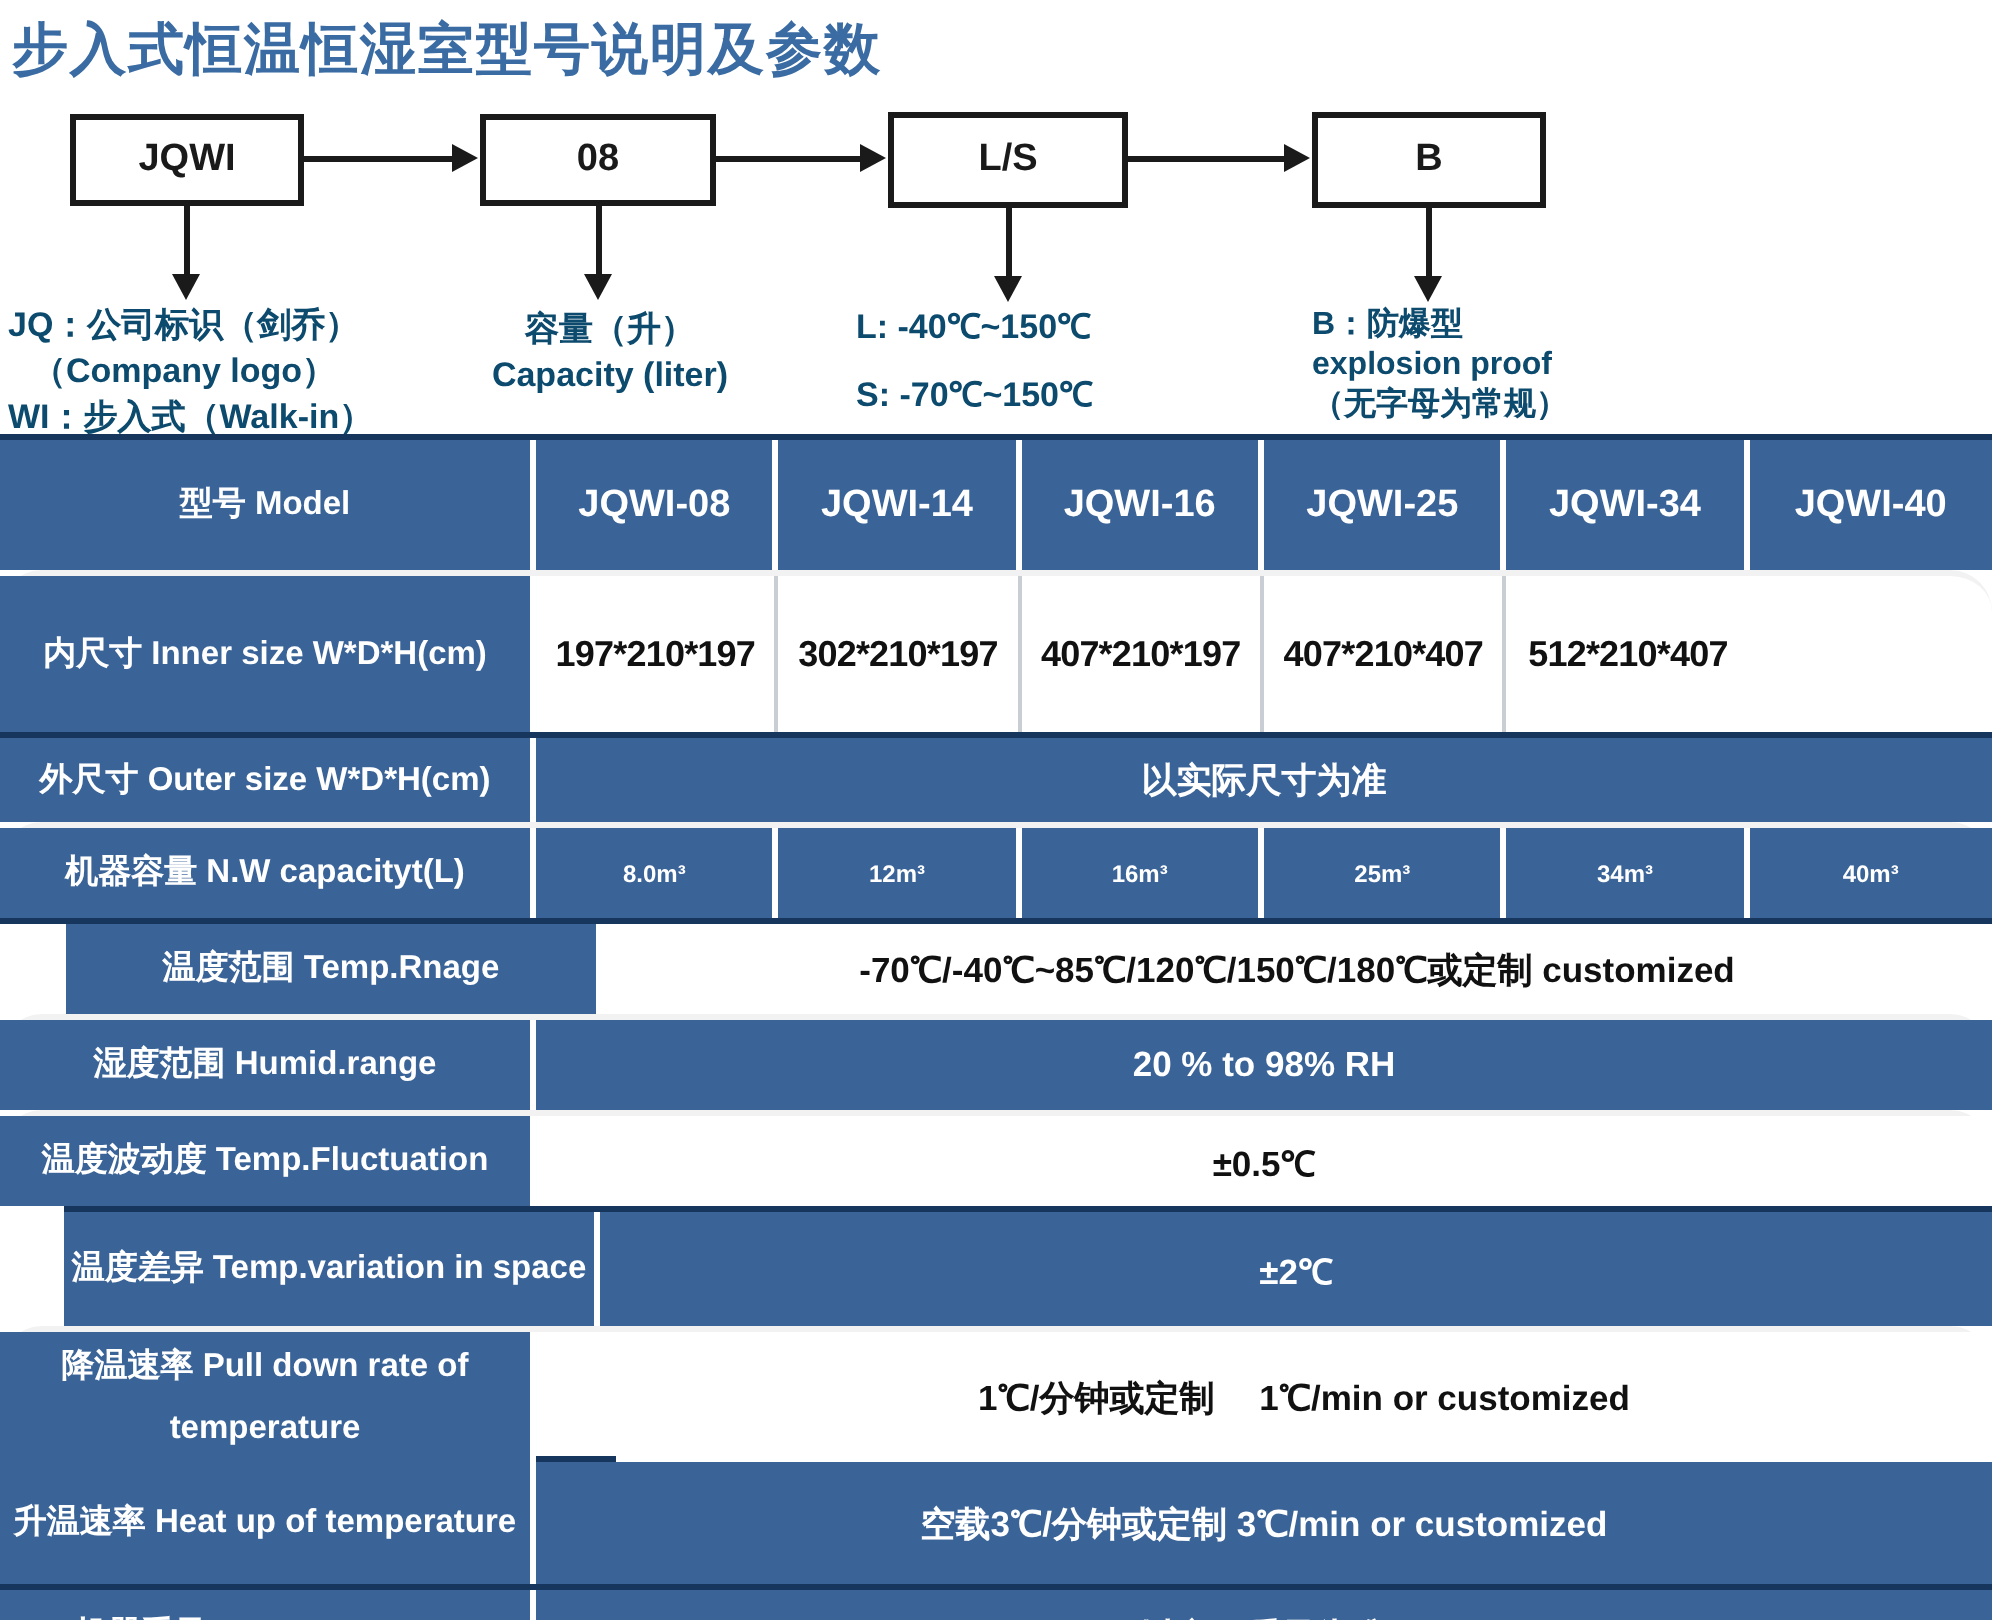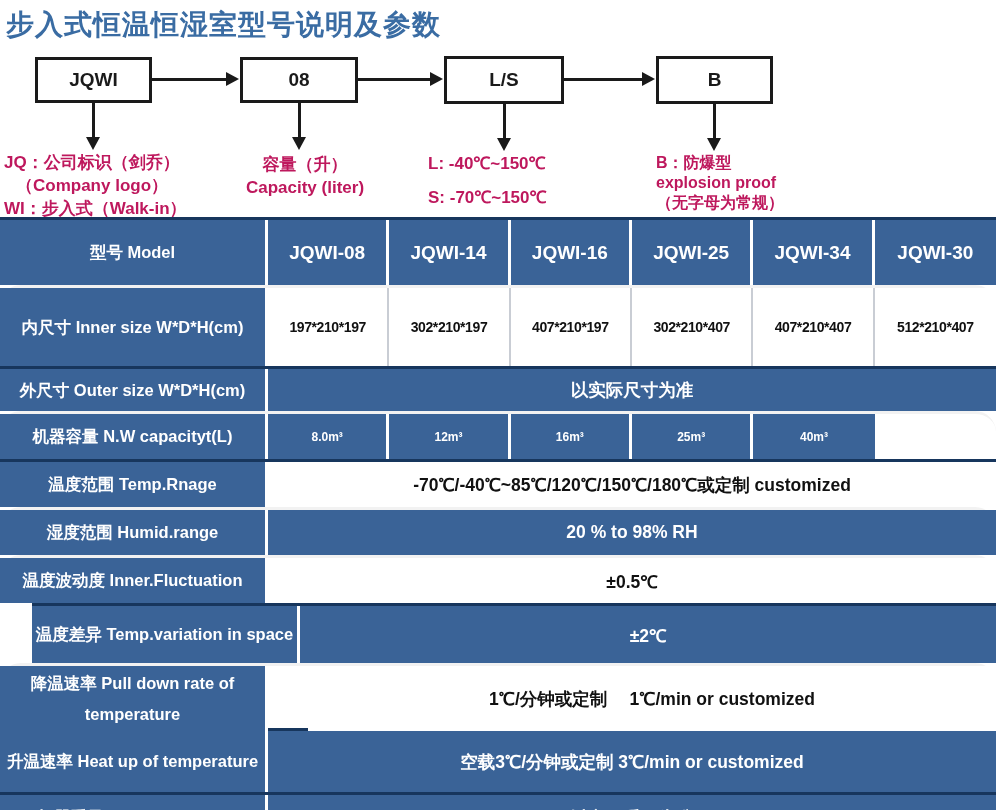--- a/index.html
+++ b/index.html
@@ -17,37 +17,37 @@
               display:flex; align-items:center; justify-content:center;
               font-size:19px; font-weight:bold; color:#1a1a1a; }
   .h-arrow { position:absolute; height:3px; background:#1a1a1a; }
   .h-arrow::after { content:''; position:absolute; right:-11px; top:-6px; width:0; height:0;
                     border-left:13px solid #1a1a1a; border-top:7px solid transparent;
                     border-bottom:7px solid transparent; }
   .v-arrow { position:absolute; width:3px; background:#1a1a1a; }
   .v-arrow::after { content:''; position:absolute; bottom:-11px; left:-6px; width:0; height:0;
                     border-top:13px solid #1a1a1a; border-left:7px solid transparent;
                     border-right:7px solid transparent; }
-  .note { position:absolute; font-weight:bold; color:#be185d; font-size:17px; line-height:23px; }
+  .note { position:absolute; font-weight:bold; color:#0c4a6e; font-size:17px; line-height:23px; }
   .note div { white-space:nowrap; }
   #note-capacity { text-align:center; }
   #note-ls div { margin-bottom:11px; }
   #note-b { font-size:16px; line-height:20px; }
 
   
   #spec-table { position:absolute; left:0; top:217px; width:996px; border-top:3px solid #17365d; }
   .trow { display:grid; grid-template-columns:268px repeat(6, 1fr); }
   .cell { display:flex; align-items:center; justify-content:center; text-align:center;
           font-weight:bold; padding:2px 3px; }
   .blue  { background:#3a6397; color:#ffffff; }
   .white { background:#ffffff; color:#111111; }
   .label-cell { font-size:16.5px; line-height:31px; border-right:3px solid #ffffff; }
   .head-cell  { font-size:19px; border-right:3px solid #ffffff; }
   .head-cell:last-child { border-right:none; }
-  .val-white { font-size:14px; letter-spacing:-0.4px; border-right:2px solid #c9cdd4;text-align:right; }
+  .val-white { font-size:18px; letter-spacing:-0.4px; border-right:2px solid #c9cdd4;text-align:right; }
   .val-white:last-child { border-right:none; }
   .val-blue  { font-size:12px; border-right:3px solid #ffffff; }
   .val-blue:last-child { border-right:none; }
   .span-cell { font-size:17.5px; }
   .sep-dark  { border-top:3px solid #17365d; }
   .sep-light { border-top:3px solid #f2f2f2;border-radius:21px; }
 
   .r-header{height:65px;} .r-inner{height:81px;} .r-outer{height:45px;}
   .r-cap{height:48px;} .r-trange{height:48px;} .r-humid{height:48px;}
   .r-fluct{height:48px;} .r-var{height:60px;} .r-pull{height:65px;gap:40px;}
@@ -100,59 +100,59 @@
 
   <div id="spec-table">
 
     <div class="trow r-header">
       <div class="cell blue label-cell">型号 Model</div>
       <div class="cell blue head-cell">JQWI-08</div>
       <div class="cell blue head-cell">JQWI-14</div>
       <div class="cell blue head-cell">JQWI-16</div>
       <div class="cell blue head-cell">JQWI-25</div>
       <div class="cell blue head-cell">JQWI-34</div>
-      <div class="cell blue head-cell">JQWI-30</div>
+      <div class="cell blue head-cell">JQWI-40</div>
     </div>
 
     <div class="trow r-inner sep-light">
       <div class="cell blue label-cell">内尺寸 Inner size W*D*H(cm)</div>
       <div class="cell white val-white">197*210*197</div>
       <div class="cell white val-white">302*210*197</div>
       <div class="cell white val-white">407*210*197</div>
-      <div class="cell white val-white">302*210*407</div>
       <div class="cell white val-white">407*210*407</div>
       <div class="cell white val-white">512*210*407</div>
     </div>
 
     <div class="trow r-outer sep-dark" style="grid-template-columns:268px 1fr;">
       <div class="cell blue label-cell">外尺寸 Outer size W*D*H(cm)</div>
       <div class="cell blue span-cell">以实际尺寸为准</div>
     </div>
 
     <div class="trow r-cap sep-light">
       <div class="cell blue label-cell">机器容量 N.W capacityt(L)</div>
       <div class="cell blue val-blue">8.0m³</div>
       <div class="cell blue val-blue">12m³</div>
       <div class="cell blue val-blue">16m³</div>
       <div class="cell blue val-blue">25m³</div>
+      <div class="cell blue val-blue">34m³</div>
       <div class="cell blue val-blue">40m³</div>
     </div>
 
-    <div class="trow r-trange sep-dark" style="grid-template-columns:268px 1fr;">
+    <div class="trow r-trange sep-dark" style="grid-template-columns:268px 1fr;padding-left:33px;">
       <div class="cell blue label-cell">温度范围 Temp.Rnage</div>
       <div class="cell white span-cell">-70℃/-40℃~85℃/120℃/150℃/180℃或定制 customized</div>
     </div>
 
     <div class="trow r-humid sep-light" style="grid-template-columns:268px 1fr;">
       <div class="cell blue label-cell">湿度范围 Humid.range</div>
       <div class="cell blue span-cell">20 % to 98% RH</div>
     </div>
 
     <div class="trow r-fluct sep-light" style="grid-template-columns:268px 1fr;">
-      <div class="cell blue label-cell">温度波动度 Inner.Fluctuation</div>
+      <div class="cell blue label-cell">温度波动度 Temp.Fluctuation</div>
       <div class="cell white span-cell">±0.5℃</div>
     </div>
 
     <div class="trow r-var sep-dark" style="grid-template-columns:268px 1fr;margin-left:32px;">
       <div class="cell blue label-cell">温度差异 Temp.variation in space</div>
       <div class="cell blue span-cell">±2℃</div>
     </div>
 
     <div class="trow r-pull sep-light" style="grid-template-columns:268px 1fr;">
       <div class="cell blue label-cell">降温速率 Pull down rate of temperature</div>

